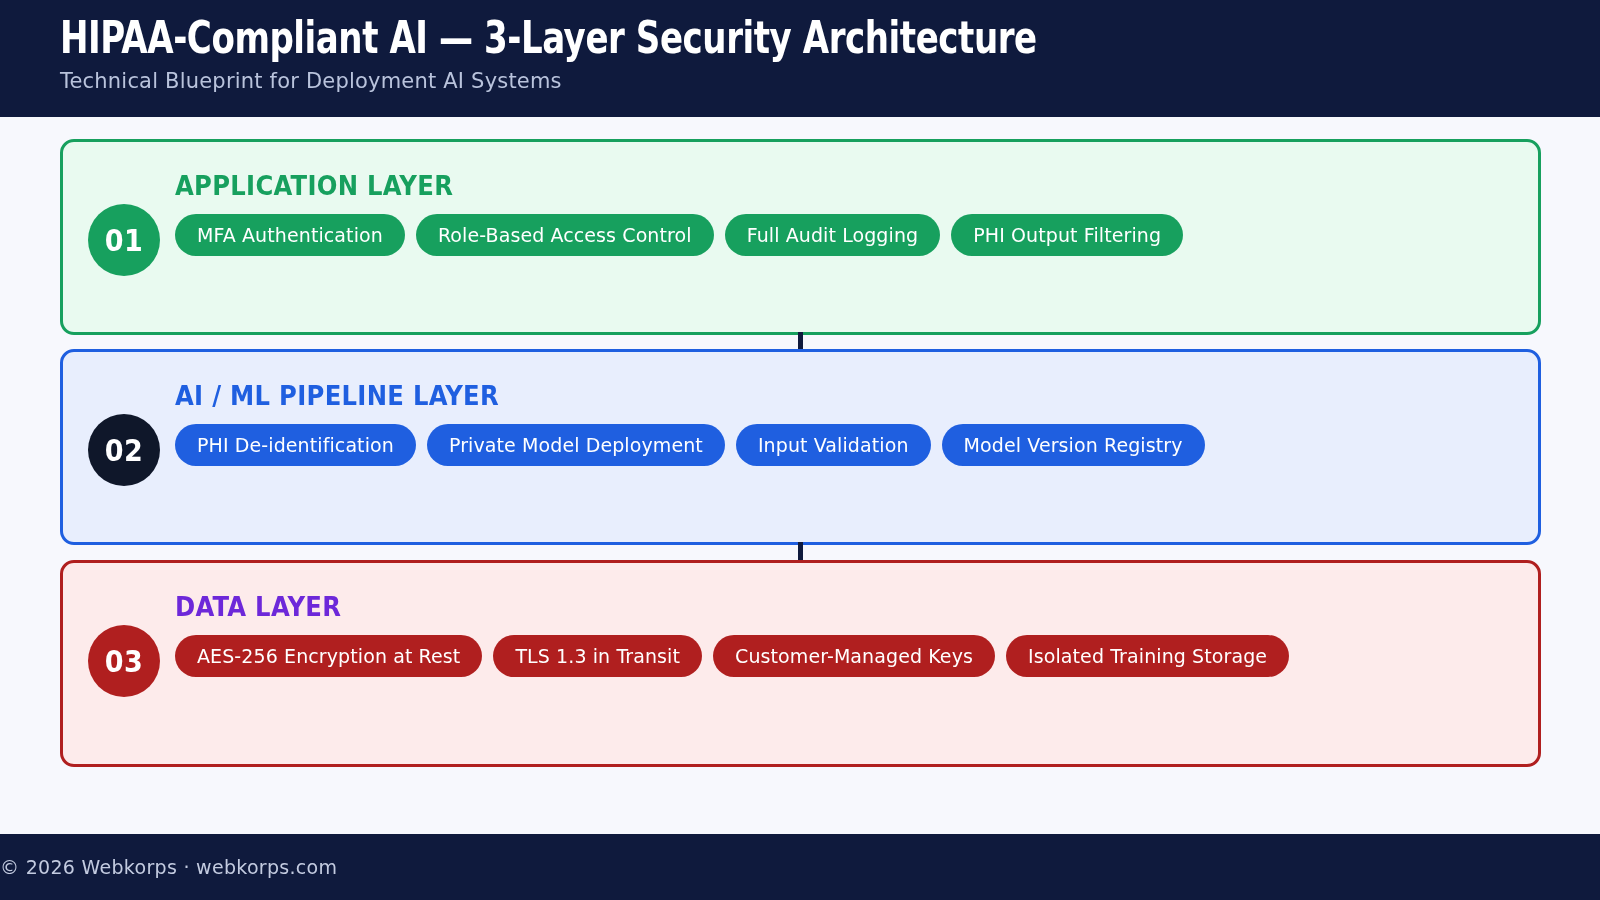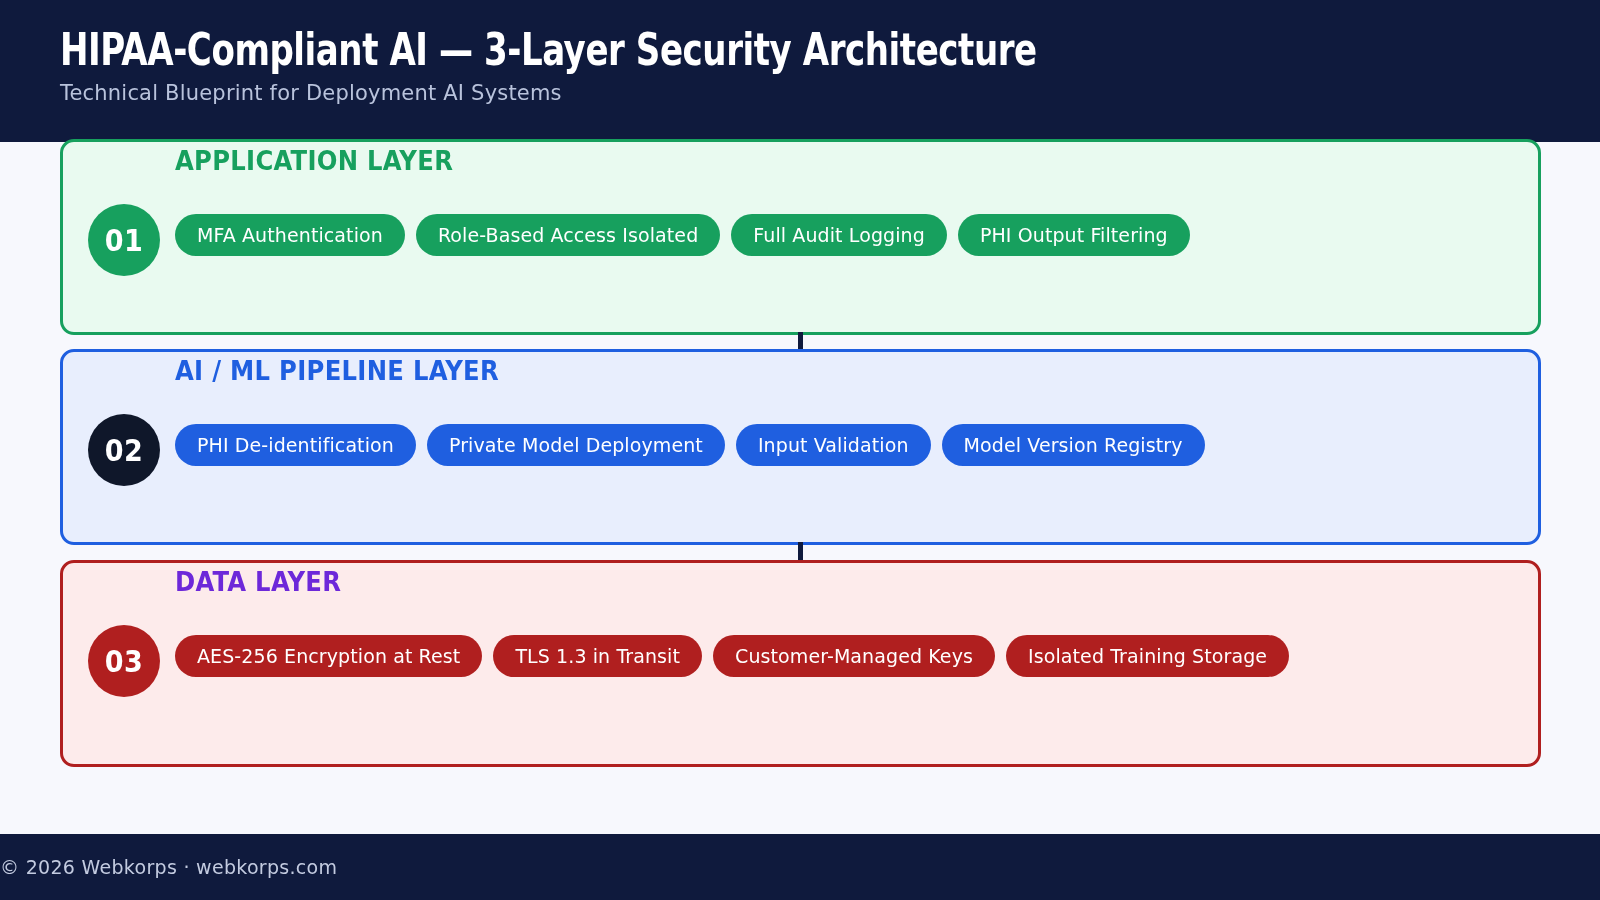--- a/index.html
+++ b/index.html
@@ -14,23 +14,23 @@
     background: #f7f8fd;
     font-family: "DejaVu Sans", sans-serif;
     position: relative;
   }
 
   
   .header {
     position: absolute;
     left: 0; top: 0;
     width: 1600px;
-    height: 142px;
+    height: 117px;
     background: #0f1a3d;
-    padding: 24px 0 0 60px;
+    padding: 12px 0 0 60px;
   }
   .header-title {
     font-family: "DejaVu Sans Condensed", "Liberation Sans Narrow", "Liberation Sans", sans-serif;
     font-weight: bold;
     font-size: 44px;
     line-height: 52px;
     letter-spacing: -0.5px;
     color: #ffffff;
     transform: scaleX(0.86);
     transform-origin: left center;
@@ -63,21 +63,21 @@
     border-style: solid;
     border-width: 3px;
   }
   .panel-1 { top: 22px;  height: 196px; border-color: #17a05e; background: #e9faf0; }
   .panel-2 { top: 232px; height: 196px; border-color: #1f5fe0; background: #e8eefd; }
   .panel-3 { top: 443px; height: 207px; border-color: #b01f1f; background: #fdebeb; }
 
   .layer-title {
     position: absolute;
     left: 112px;
-    top: 3px;
+    top: 28px;
     font-family: "DejaVu Sans Condensed", "Liberation Sans Narrow", "Liberation Sans", sans-serif;
     font-weight: bold;
     font-size: 27px;
     letter-spacing: 0.3px;
     white-space: nowrap;
   }
   .panel-1 .layer-title { color: #17a05e; }
   .panel-2 .layer-title { color: #1f5fe0; }
   .panel-3 .layer-title { color: #6d28d9; }
 
@@ -164,21 +164,21 @@
   <div class="header-subtitle">Technical Blueprint for Deployment AI Systems</div>
 </div>
 
 <div class="stage">
 
   <div class="panel panel-1">
     <div class="layer-title">APPLICATION LAYER</div>
     <div class="badge">01</div>
     <div class="pills">
       <div class="pill">MFA Authentication</div>
-      <div class="pill">Role-Based Access Isolated</div>
+      <div class="pill">Role-Based Access Control</div>
       <div class="pill">Full Audit Logging</div>
       <div class="pill">PHI Output Filtering</div>
     </div>
   </div>
 
   <div class="connector connector-1"></div>
 
   <div class="panel panel-2">
     <div class="layer-title">AI / ML PIPELINE LAYER</div>
     <div class="badge">02</div>

